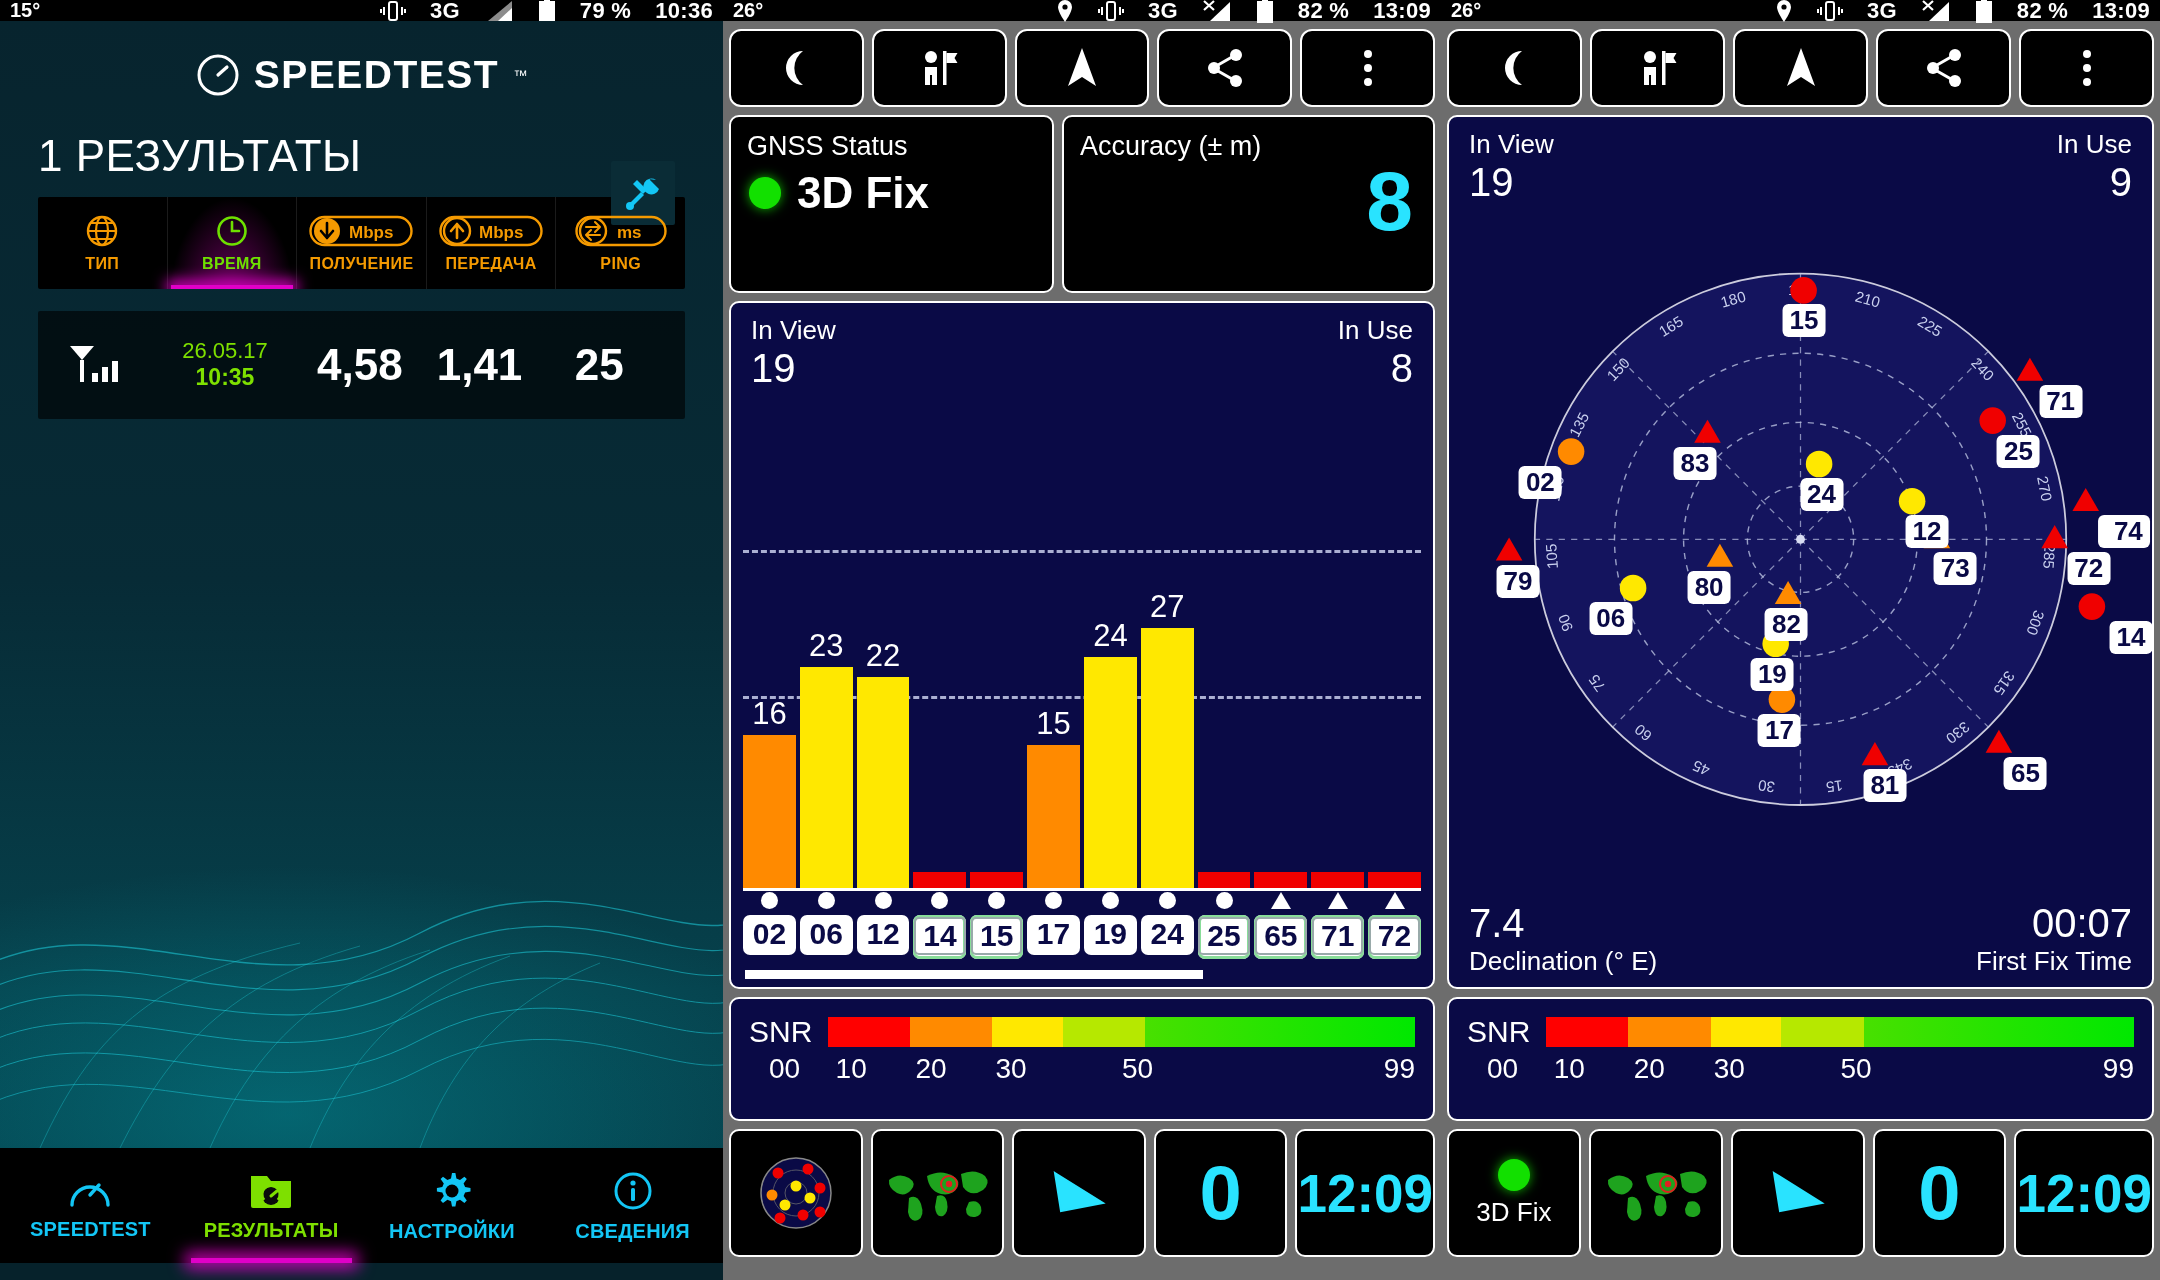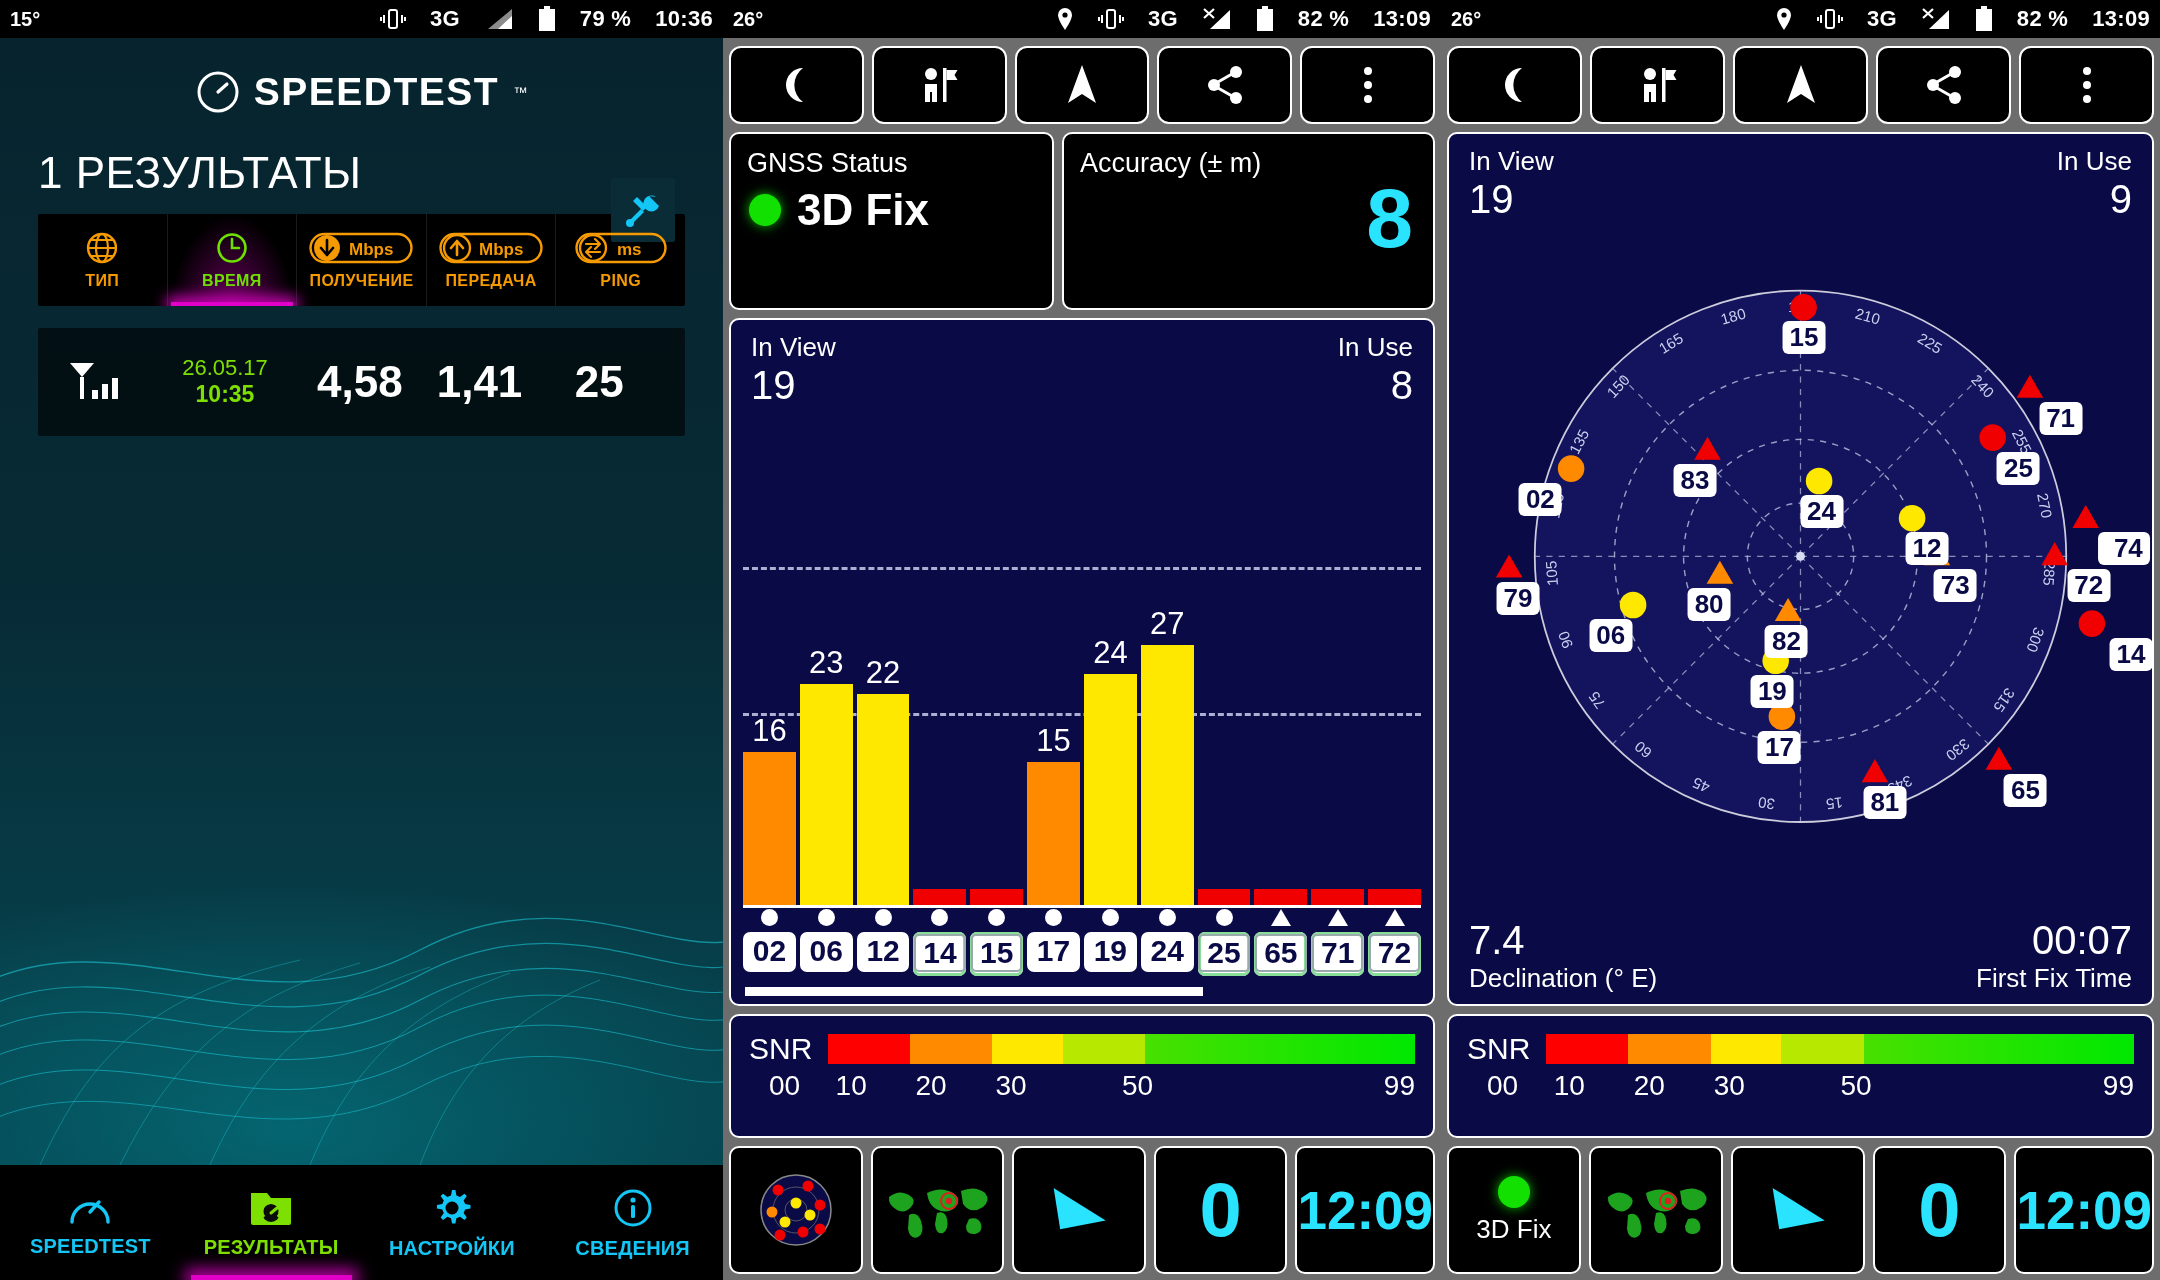--- a/index.html
+++ b/index.html
@@ -4,21 +4,21 @@
 <style>
   * { margin:0; padding:0; box-sizing:border-box; }
   html,body { width:2160px; height:1280px; background:#000; overflow:hidden;
     font-family:"Liberation Sans", sans-serif; }
   .screen { position:absolute; top:0; height:1280px; overflow:hidden; }
   #panel-speedtest { left:0; width:723px; background:#06222b; }
   #panel-gps-bars  { left:723px; width:718px; background:#6d6d6d; }
   #panel-gps-sky   { left:1441px; width:719px; background:#6d6d6d; }
 
   
-  .statusbar { height:38px; background:#000; color:#fff; display:flex;
+  .statusbar { height:21px; background:#000; color:#fff; display:flex;
     align-items:center; padding:0 10px; font-size:21px; font-weight:bold; position:relative; }
   .sb-left { font-size:20px; }
   .sb-right { margin-left:auto; display:flex; align-items:center; gap:24px; }
   .sb-right .txt { font-size:22px; font-weight:bold; letter-spacing:0.3px; }
   .ic { display:inline-block; }
   .ic svg { display:block; }
 
   
   #panel-speedtest .body { position:relative; height:1242px;
     background:

